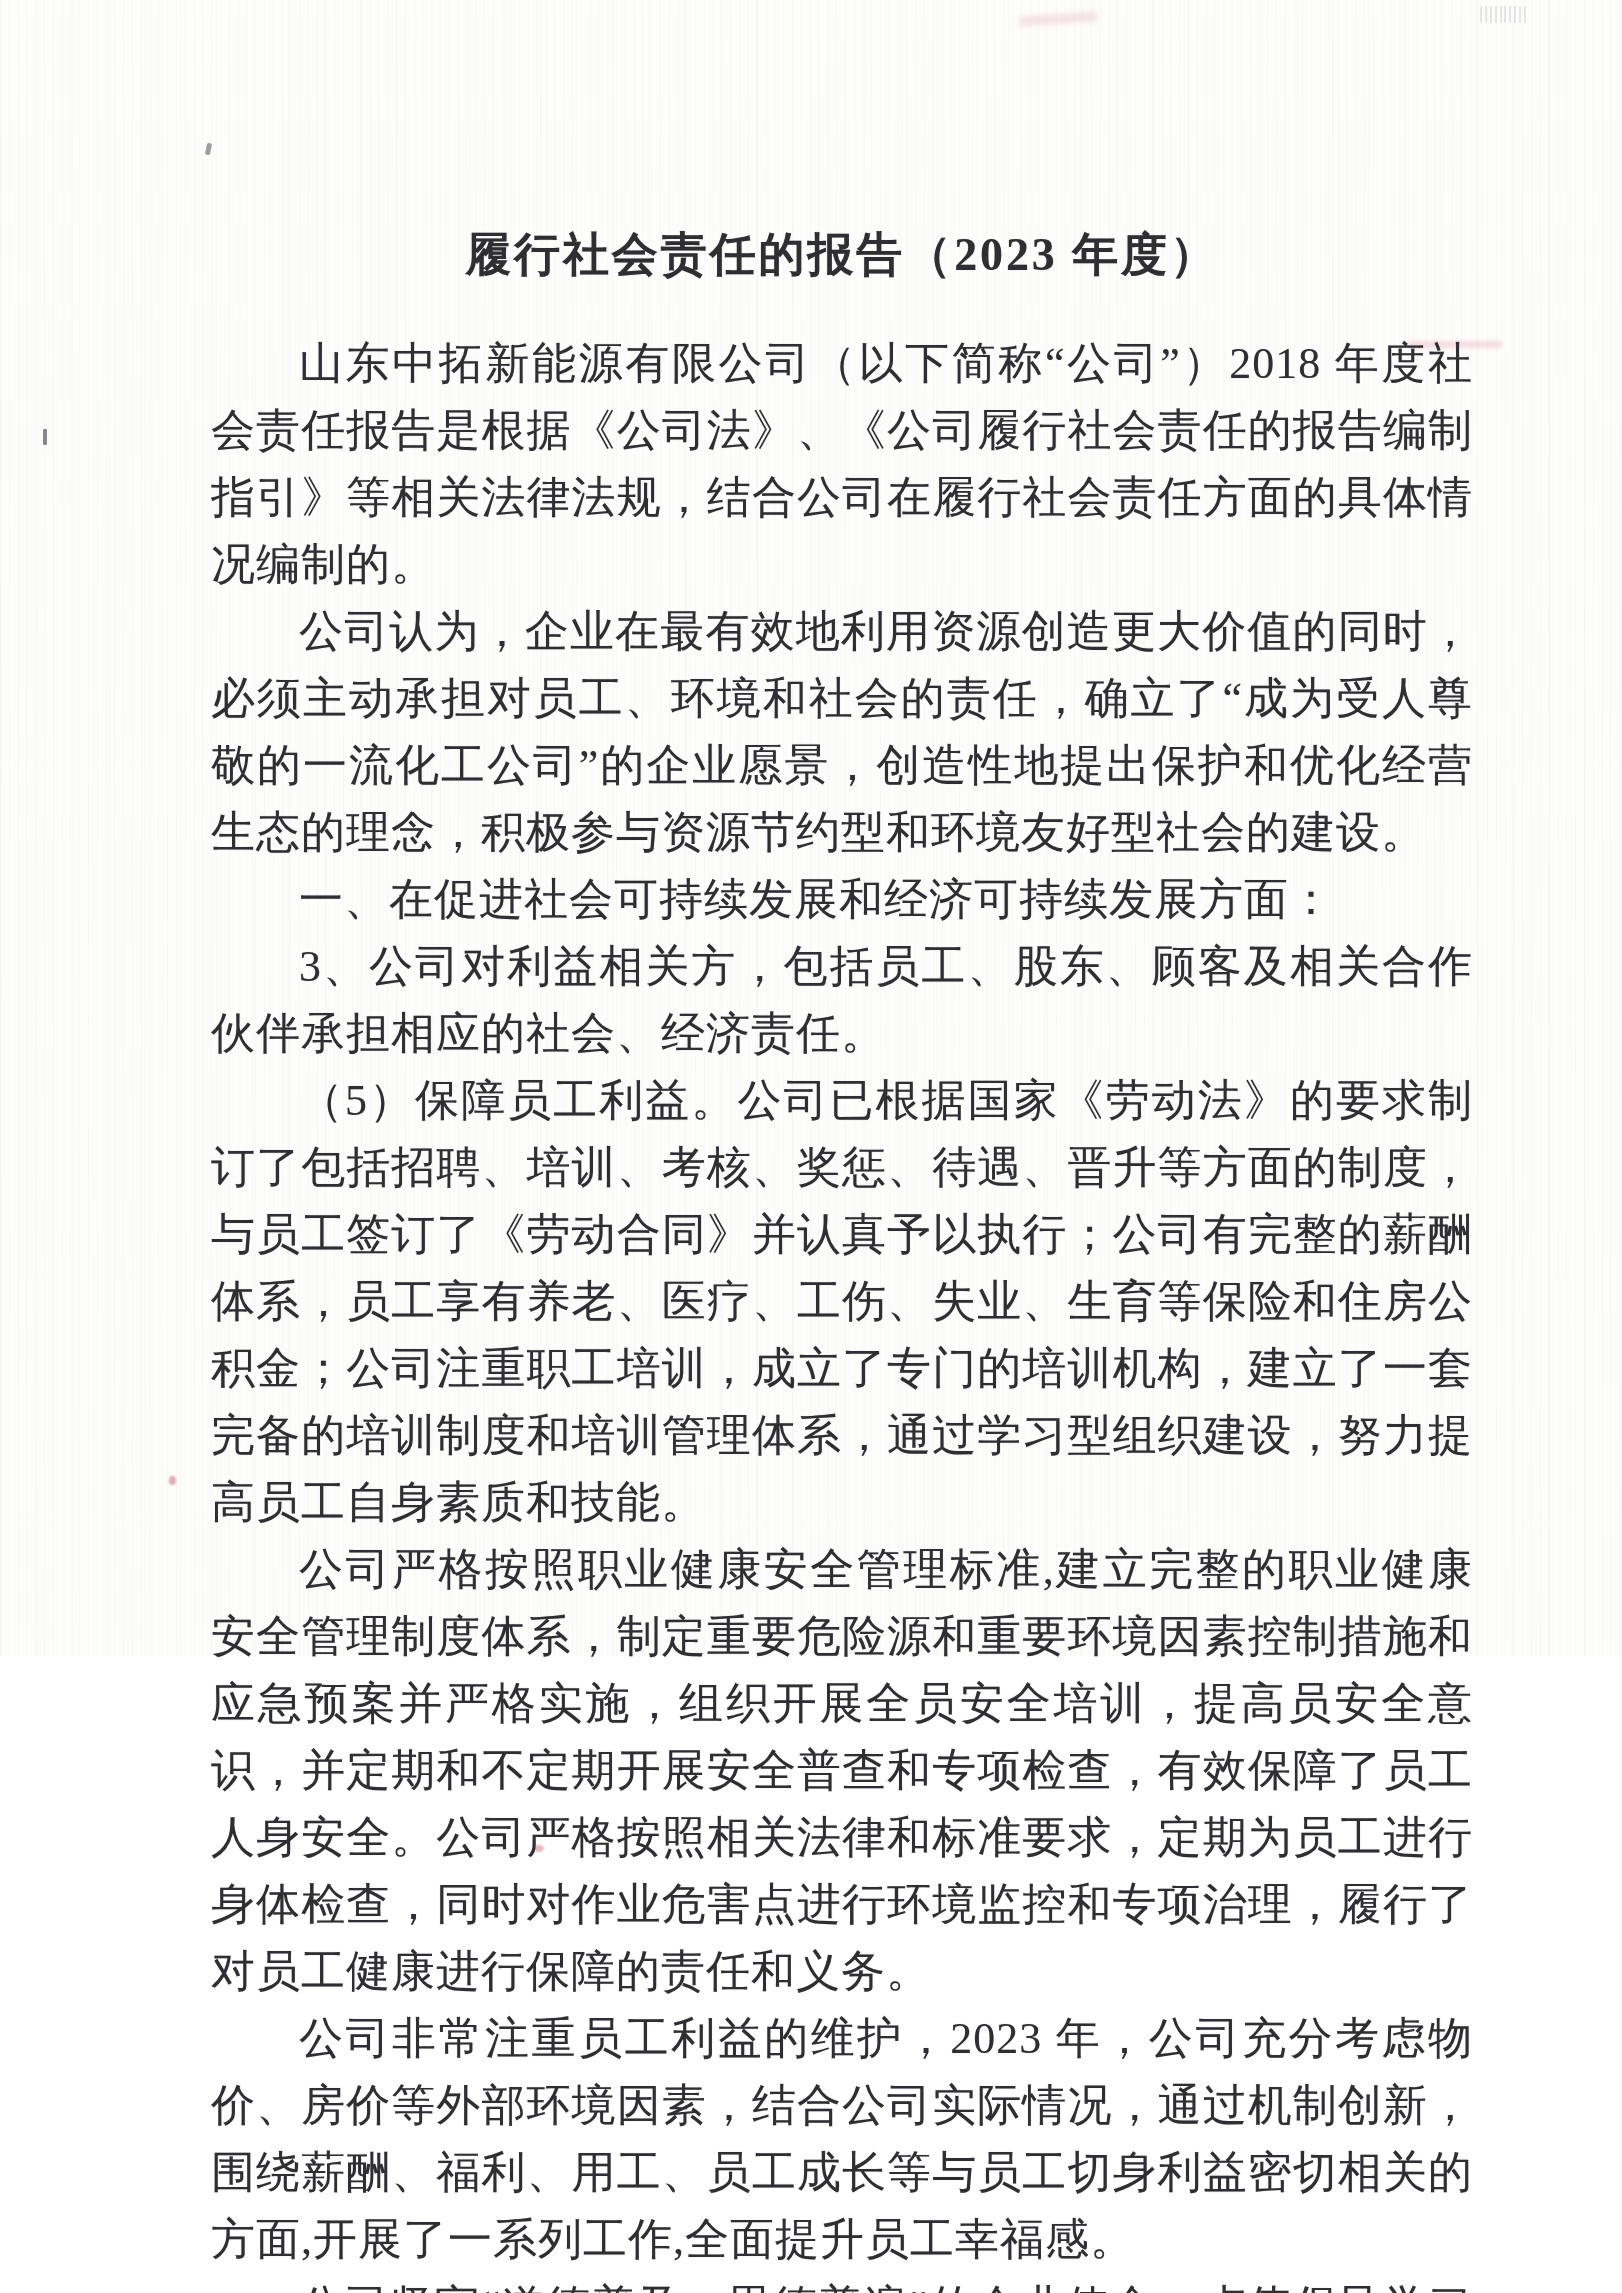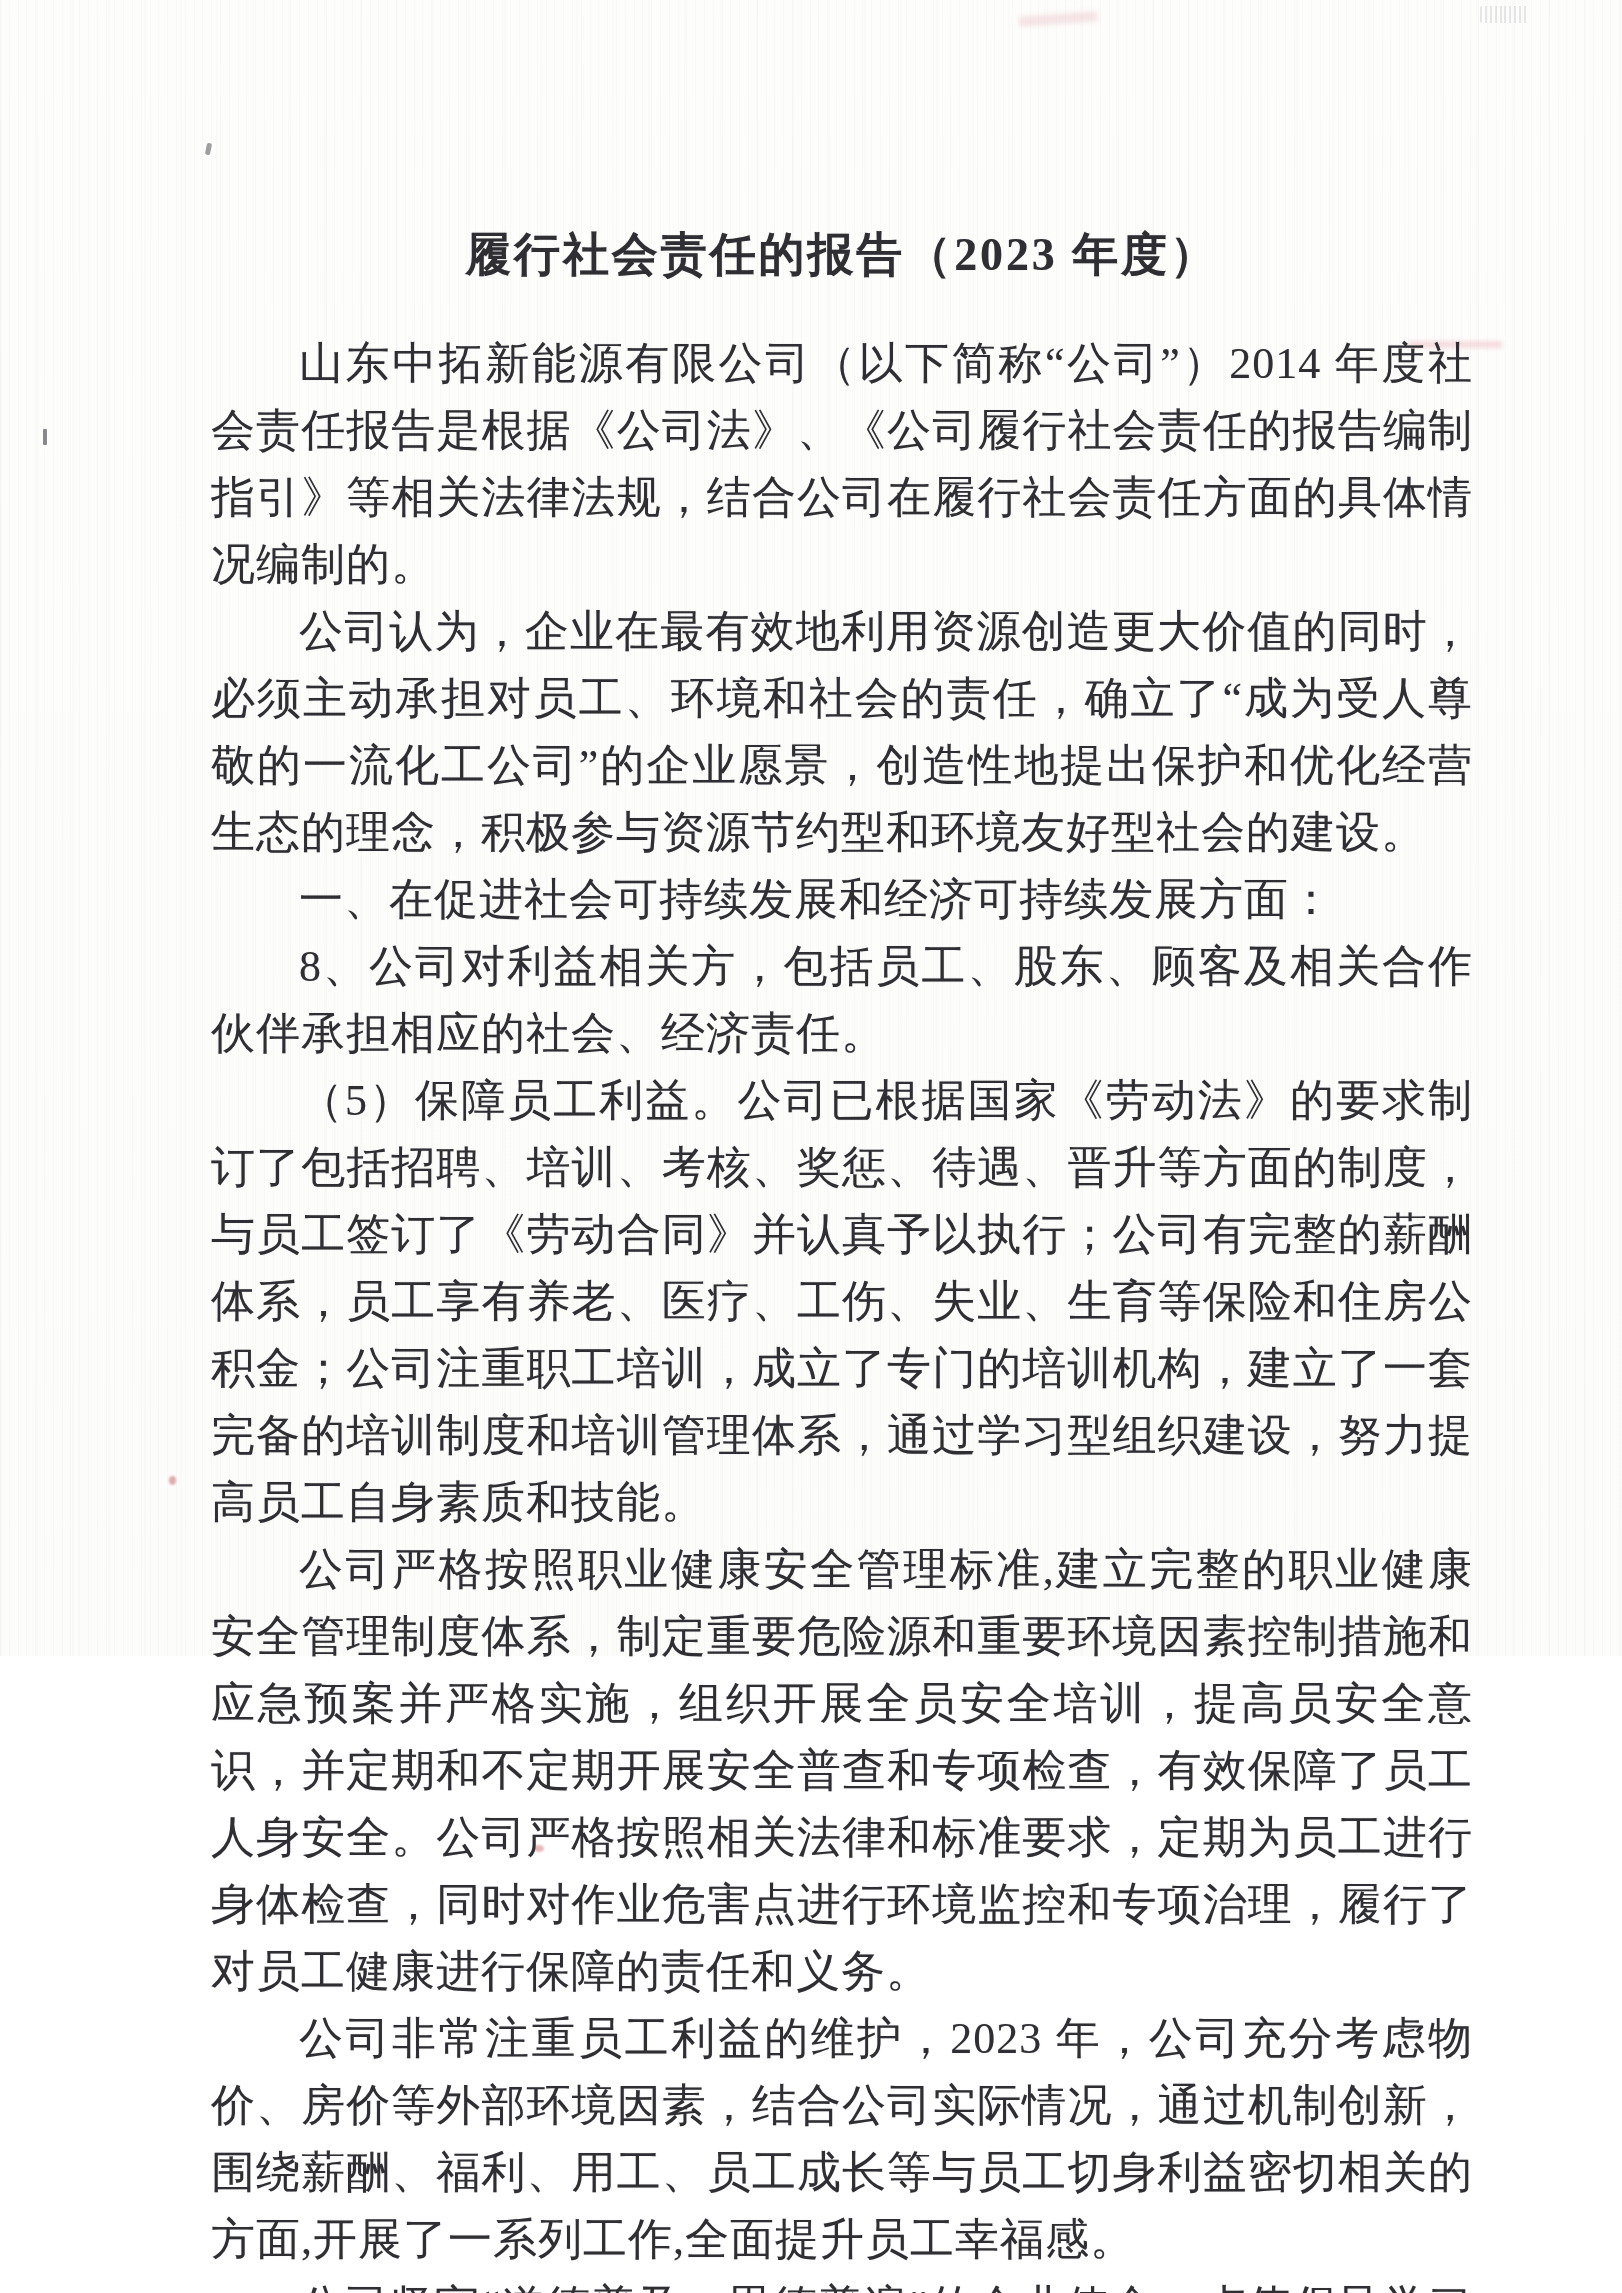--- a/index.html
+++ b/index.html
@@ -72,24 +72,24 @@
   <div class="artifact pink-smudge-top"></div>
   <div class="artifact pink-streak"></div>
   <div class="artifact speck-1"></div>
   <div class="artifact speck-2"></div>
   <div class="artifact speck-red-1"></div>
   <div class="artifact speck-red-2"></div>
 
   <div class="content">
     <h1 class="title">履行社会责任的报告（2023 年度）</h1>
 
-    <p class="para">山东中拓新能源有限公司（以下简称“公司”）2014 年度社会责任报告是根据《公司法》、《公司履行社会责任的报告编制指引》等相关法律法规，结合公司在履行社会责任方面的具体情况编制的。</p>
+    <p class="para">山东中拓新能源有限公司（以下简称“公司”）2018 年度社会责任报告是根据《公司法》、《公司履行社会责任的报告编制指引》等相关法律法规，结合公司在履行社会责任方面的具体情况编制的。</p>
     <p class="para">公司认为，企业在最有效地利用资源创造更大价值的同时，必须主动承担对员工、环境和社会的责任，确立了“成为受人尊敬的一流化工公司”的企业愿景，创造性地提出保护和优化经营生态的理念，积极参与资源节约型和环境友好型社会的建设。</p>
     <p class="para">一、在促进社会可持续发展和经济可持续发展方面：</p>
-    <p class="para">8、公司对利益相关方，包括员工、股东、顾客及相关合作伙伴承担相应的社会、经济责任。</p>
+    <p class="para">3、公司对利益相关方，包括员工、股东、顾客及相关合作伙伴承担相应的社会、经济责任。</p>
     <p class="para">（5）保障员工利益。公司已根据国家《劳动法》的要求制订了包括招聘、培训、考核、奖惩、待遇、晋升等方面的制度，与员工签订了《劳动合同》并认真予以执行；公司有完整的薪酬体系，员工享有养老、医疗、工伤、失业、生育等保险和住房公积金；公司注重职工培训，成立了专门的培训机构，建立了一套完备的培训制度和培训管理体系，通过学习型组织建设，努力提高员工自身素质和技能。</p>
     <p class="para">公司严格按照职业健康安全管理标准,建立完整的职业健康安全管理制度体系，制定重要危险源和重要环境因素控制措施和应急预案并严格实施，组织开展全员安全培训，提高员安全意识，并定期和不定期开展安全普查和专项检查，有效保障了员工人身安全。公司严格按照相关法律和标准要求，定期为员工进行身体检查，同时对作业危害点进行环境监控和专项治理，履行了对员工健康进行保障的责任和义务。</p>
     <p class="para">公司非常注重员工利益的维护，2023 年，公司充分考虑物价、房价等外部环境因素，结合公司实际情况，通过机制创新，围绕薪酬、福利、用工、员工成长等与员工切身利益密切相关的方面,开展了一系列工作,全面提升员工幸福感。</p>
     <p class="para">公司坚守“道德普及、恩德普遍”的企业使命，卢伟倡导学习《弟子规》、《太上感应篇》、《了凡四训》等民族文化经典。道德教育在企业文化中居于重要位置。</p>
   </div>
 
 </div>
 
 
 </body></html>

